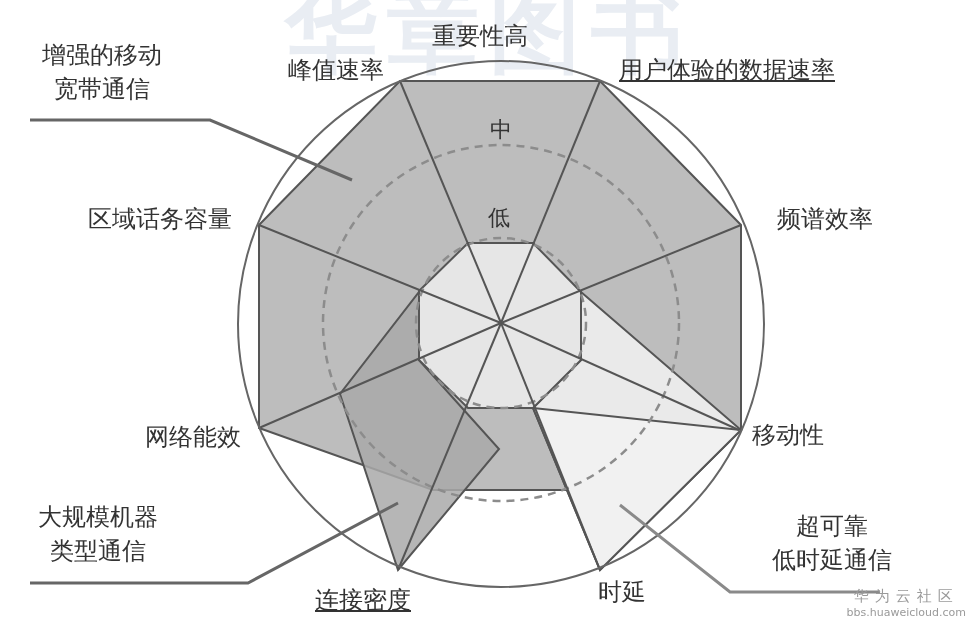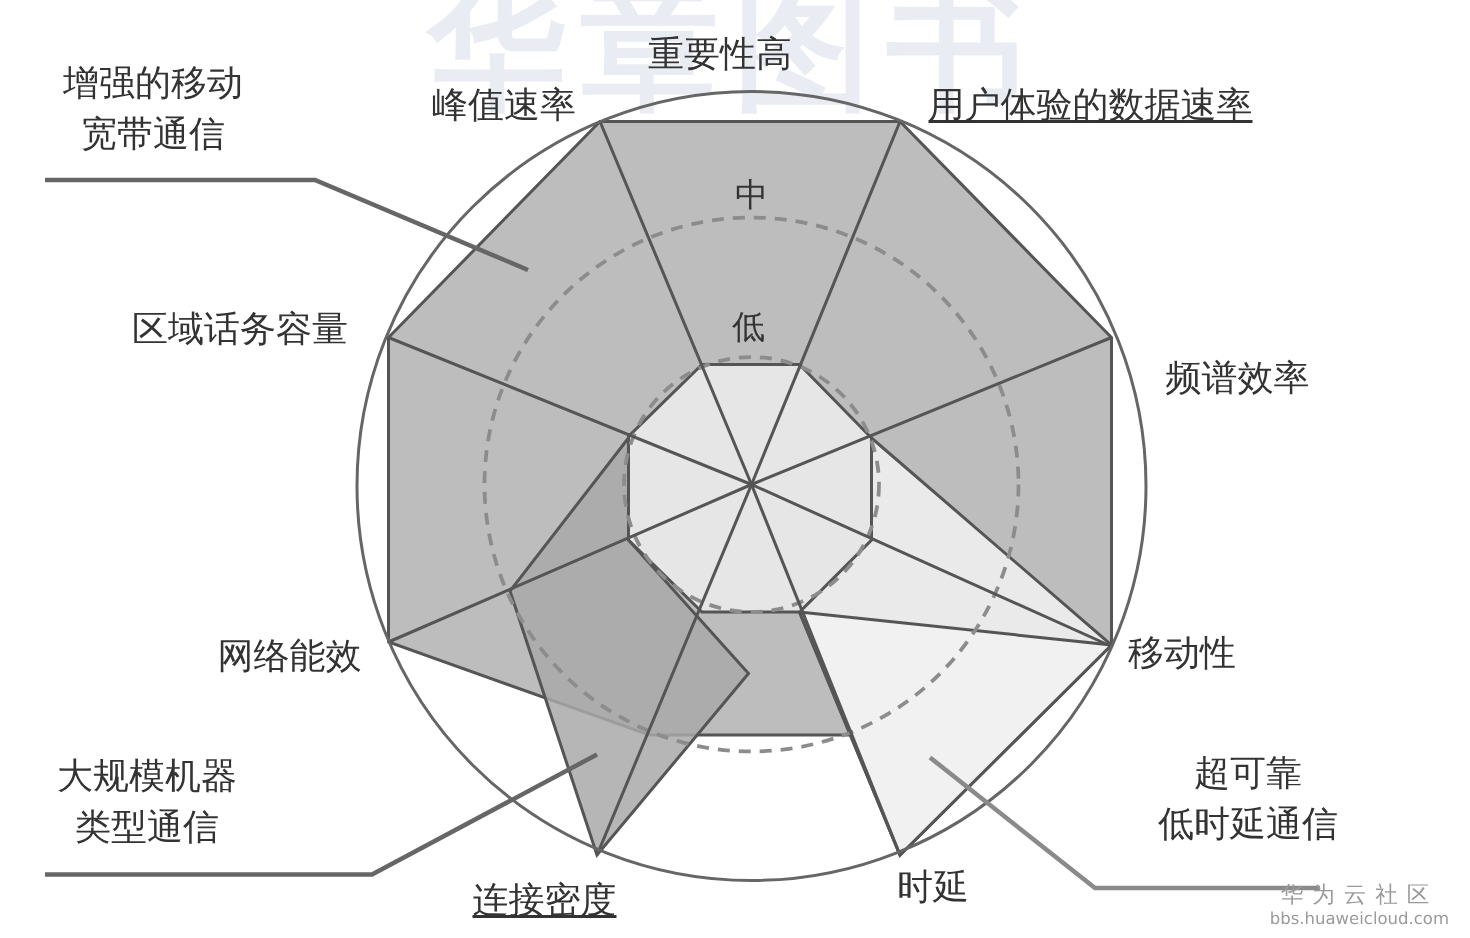--- a/index.html
+++ b/index.html
@@ -52,36 +52,36 @@
   <polyline points="30,583 248,583 398,503" fill="none" stroke="#666" stroke-width="3"></polyline>
   <polyline points="620,505 730,592 880,592" fill="none" stroke="#8a8a8a" stroke-width="3"></polyline>
 </svg>
 
 <div class="lbl" style="left:432px; top:24px;text-align:center;">重要性高</div>
 <div class="level" style="left:490px; top:115px;">中</div>
 <div class="level" style="left:488px; top:203px;">低</div>
 
 <div class="lbl" style="left:270px; top:58px;padding-left:18px;">峰值速率</div>
 <div class="lbl" style="left:619px; top:58px;text-decoration:underline;">用户体验的数据速率</div>
-<div class="lbl" style="left:777px; top:207px;margin-top:33px;">频谱效率</div>
+<div class="lbl" style="left:777px; top:207px;">频谱效率</div>
 <div class="lbl" style="left:752px; top:423px;">移动性</div>
 <div class="lbl" style="left:598px; top:580px;font-family:Liberation Serif, serif;">时延</div>
 <div class="lbl" style="left:315px; top:588px;text-decoration:underline;">连接密度</div>
 <div class="lbl" style="left:145px; top:425px;">网络能效</div>
 <div class="lbl" style="left:88px; top:207px;">区域话务容量</div>
 
 <div class="lbl ml" style="left:42px; top:38px;">
   <div>增强的移动</div>
   <div>宽带通信</div>
 </div>
 <div class="lbl ml" style="left:38px; top:500px;">
   <div>大规模机器</div>
   <div>类型通信</div>
 </div>
-<div class="lbl ml" style="left:772px; top:498px;">
+<div class="lbl ml" style="left:772px; top:509px;">
   <div>超可靠</div>
   <div>低时延通信</div>
 </div>
 
 <div class="brand">
   <div class="cn">华为云社区</div>
   <div class="url">bbs.huaweicloud.com</div>
 </div>
 
 </body></html>

